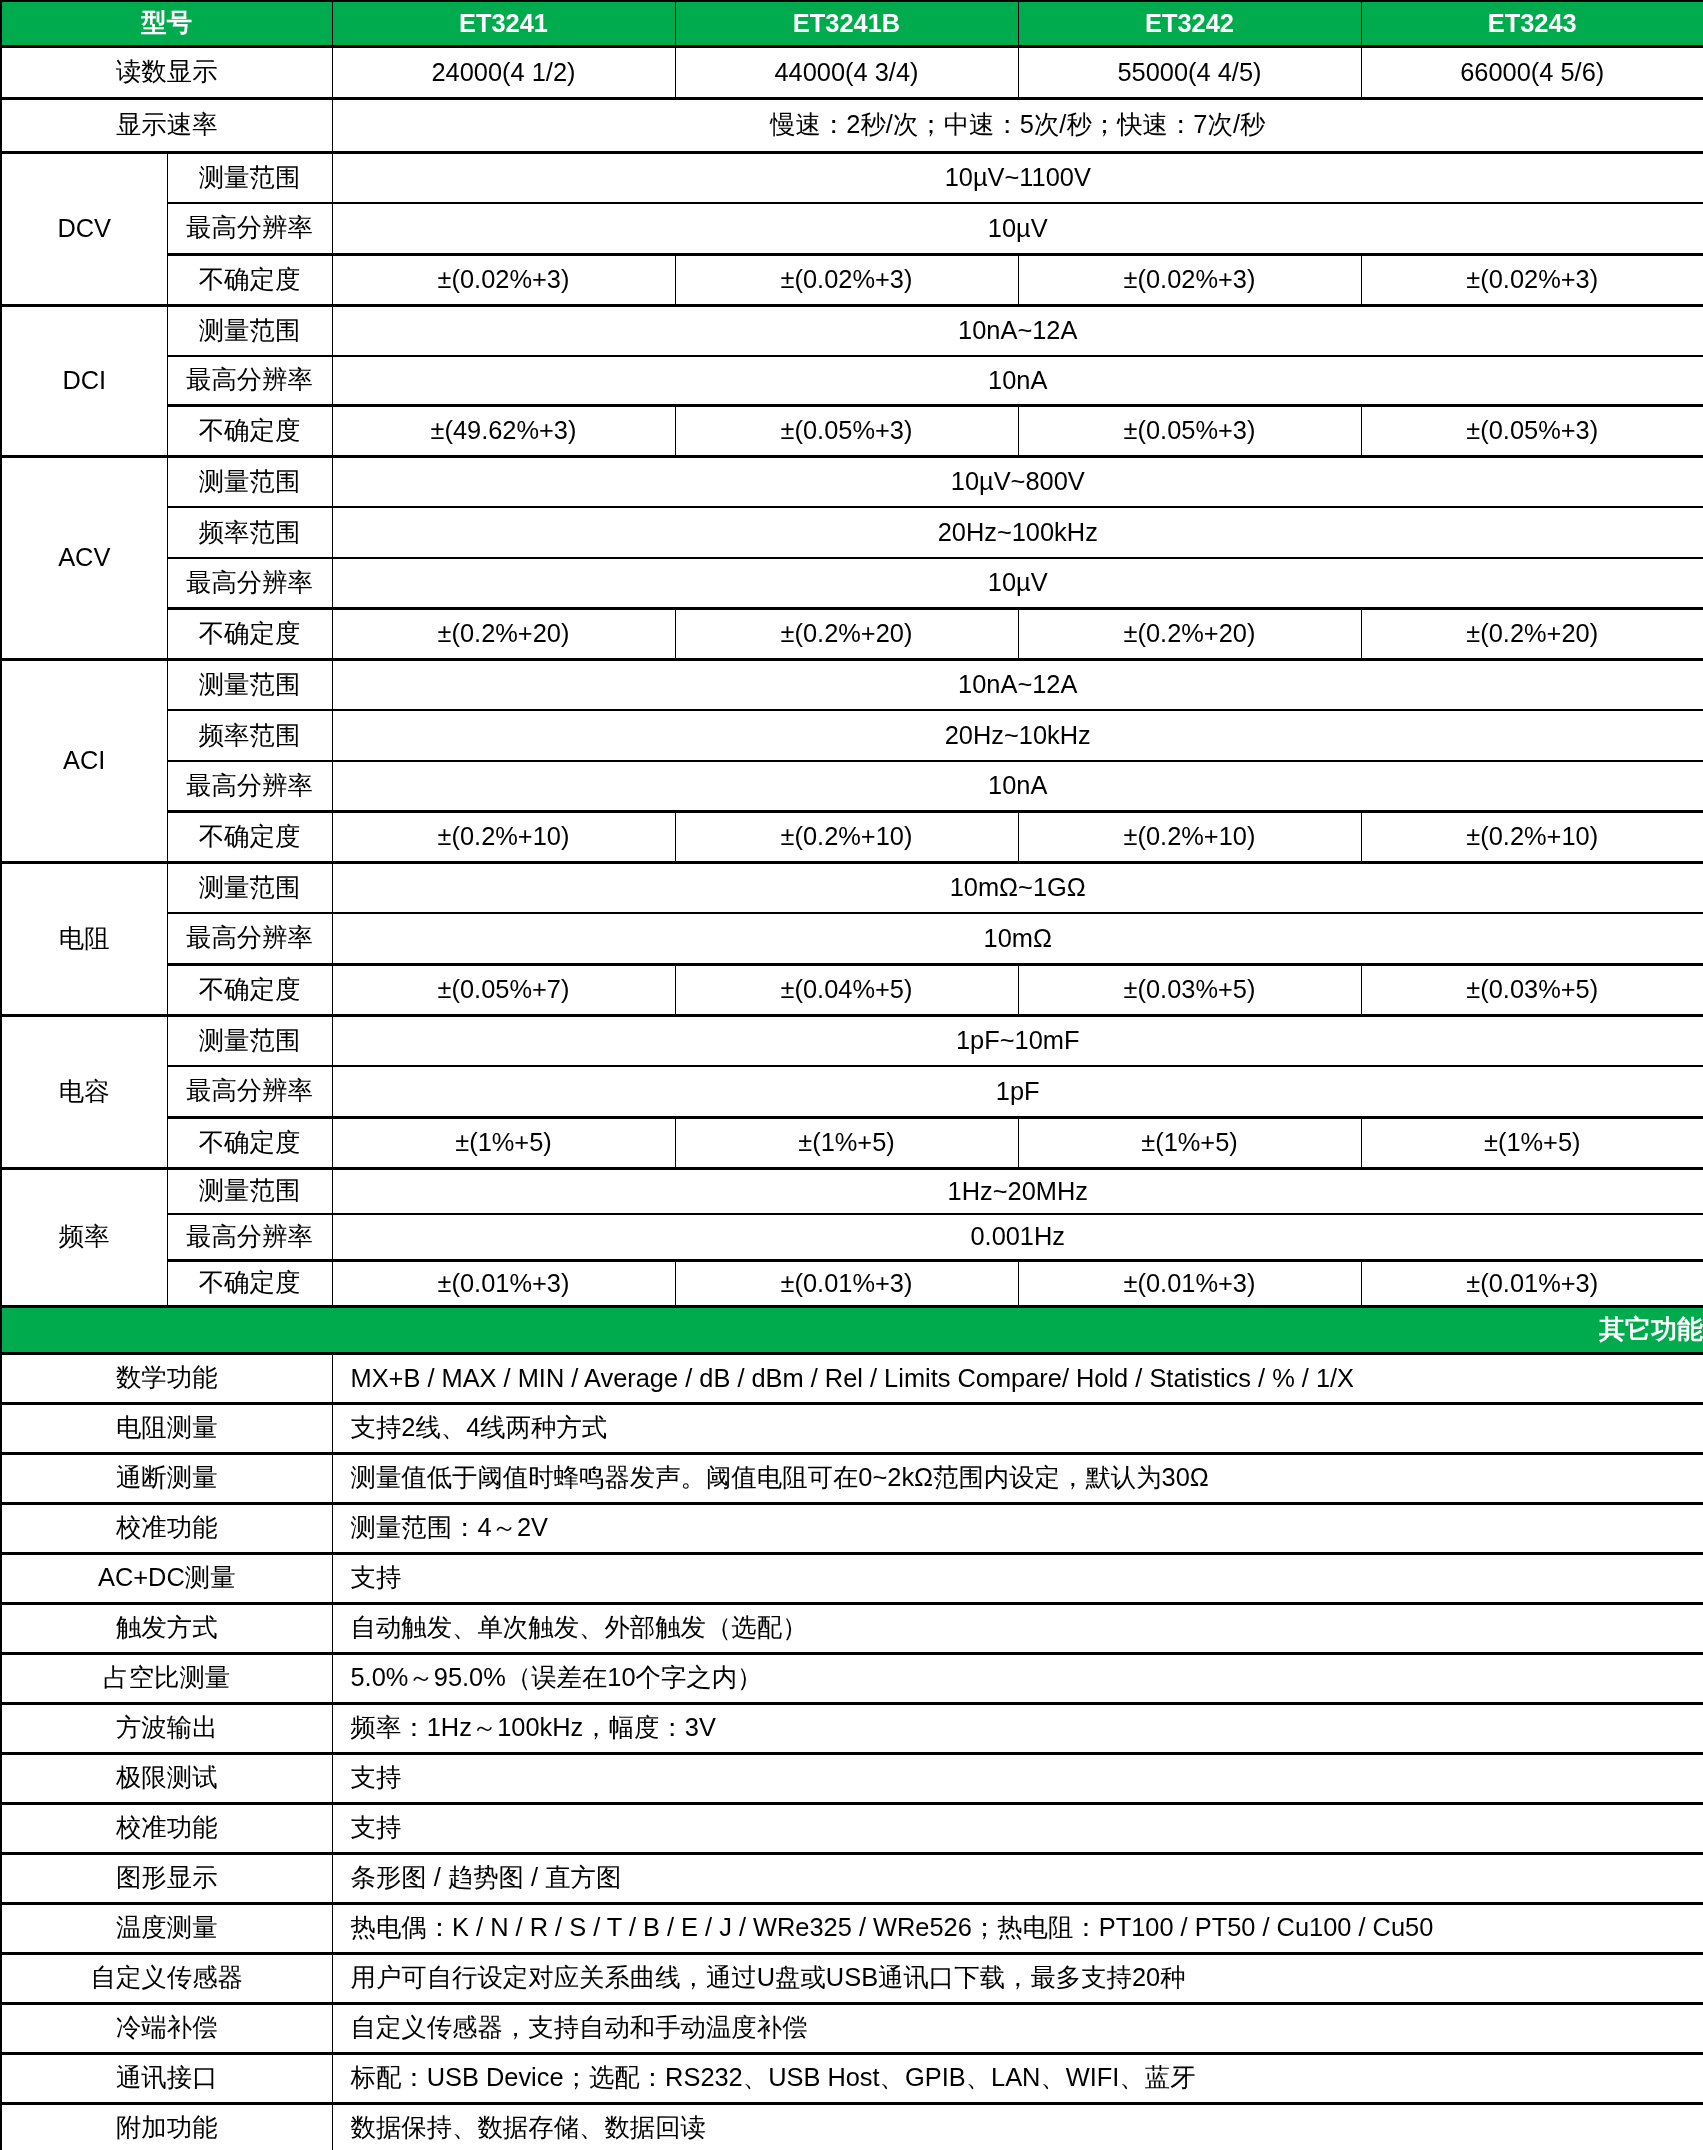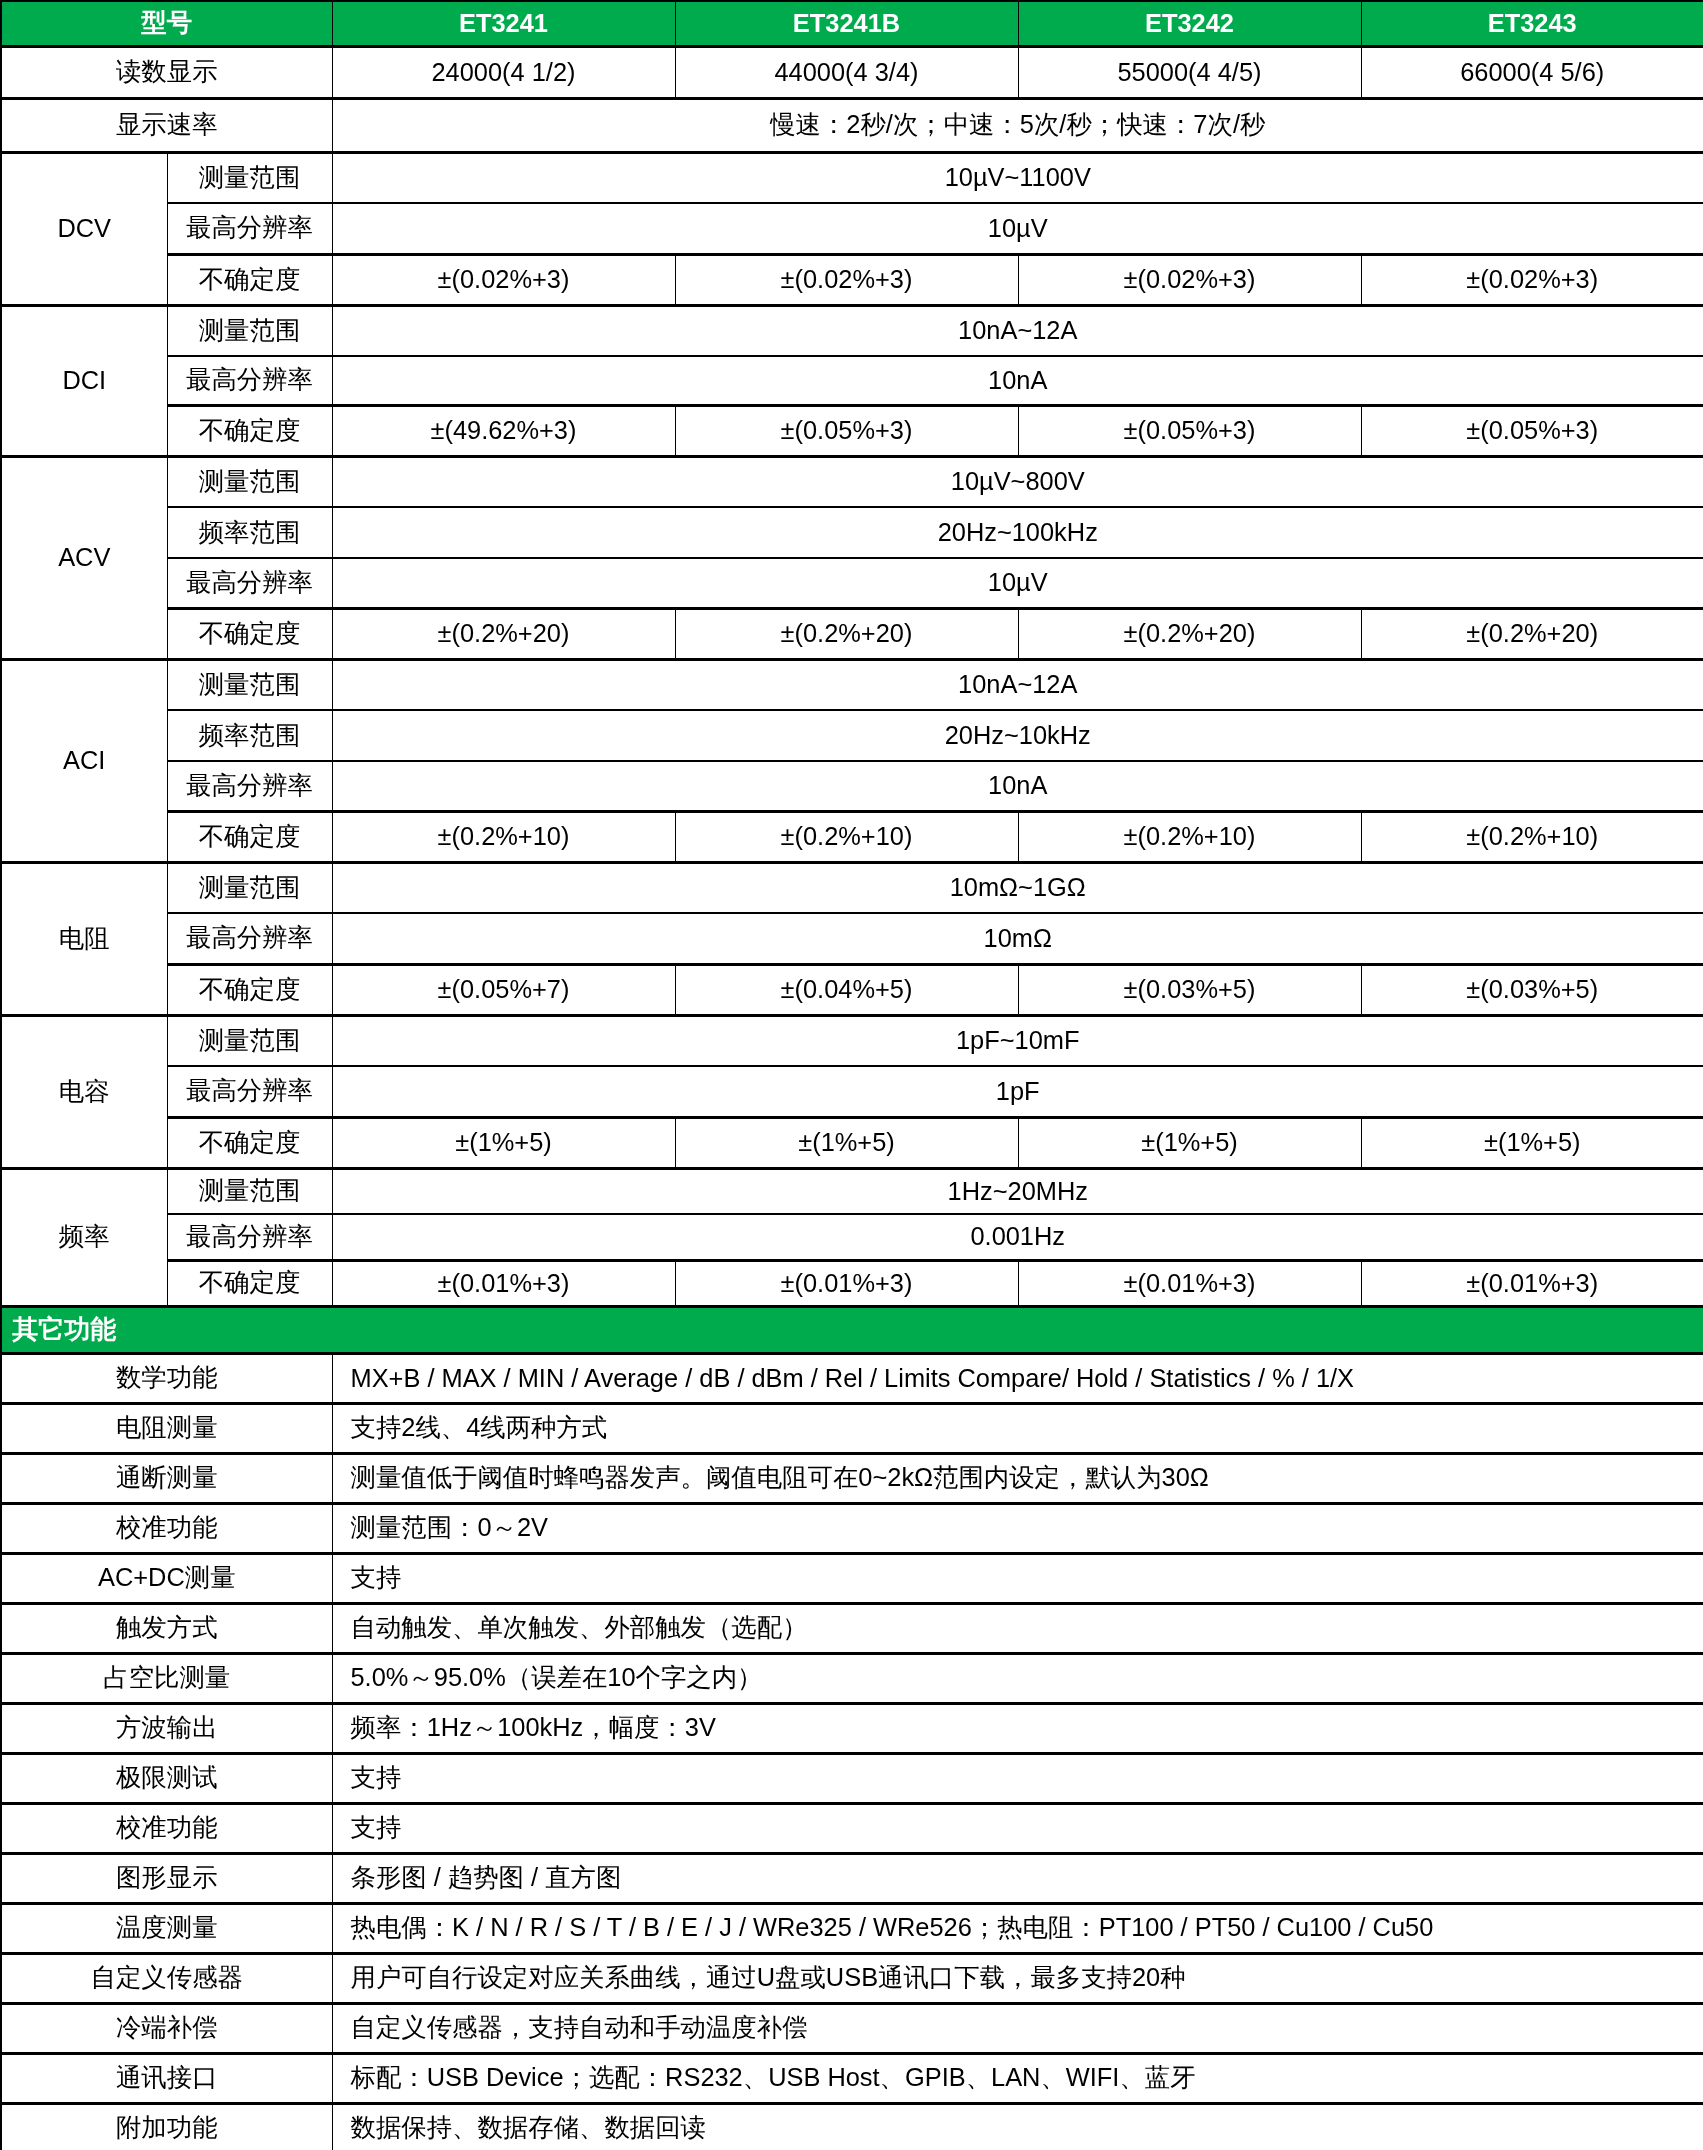--- a/index.html
+++ b/index.html
@@ -33,21 +33,21 @@
     overflow:hidden;
   }
   tr.thick > td{border-top-width:3.6px;}
   tr.green-row > td{
     background:var(--green);
     color:var(--header-text);
     border-left-color:var(--border);
     font-weight:bold;
   }
   td.val-left{text-align:left;padding-left:18px;padding-right:7.3px;}
-  td.other-hdr{text-align:left;padding-left:10.2px;font-size:26px;}
+  td.other-hdr{text-align:right;padding-left:10.2px;font-size:26px;}
   
   .rh62{height:45px}.rh63{height:46px}.rh64{height:46px}.rh65{height:47px}
   .rh68{height:49px}.rh69{height:50px}.rh70{height:51px}.rh71{height:52px}.rh75{height:54px}
 </style>
 </head>
 <body>
 
 <table class="spec">
   <colgroup>
     <col style="width:166px">
@@ -218,21 +218,21 @@
   <tr class="thick rh69">
     <td colspan="2">电阻测量</td>
     <td colspan="4" class="val-left">支持2线、4线两种方式</td>
   </tr>
   <tr class="thick rh69">
     <td colspan="2">通断测量</td>
     <td colspan="4" class="val-left">测量值低于阈值时蜂鸣器发声。阈值电阻可在0~2kΩ范围内设定，默认为30Ω</td>
   </tr>
   <tr class="thick rh69">
     <td colspan="2">校准功能</td>
-    <td colspan="4" class="val-left">测量范围：0～2V</td>
+    <td colspan="4" class="val-left">测量范围：4～2V</td>
   </tr>
   <tr class="thick rh69">
     <td colspan="2">AC+DC测量</td>
     <td colspan="4" class="val-left">支持</td>
   </tr>
   <tr class="thick rh69">
     <td colspan="2">触发方式</td>
     <td colspan="4" class="val-left">自动触发、单次触发、外部触发（选配）</td>
   </tr>
   <tr class="thick rh69">

